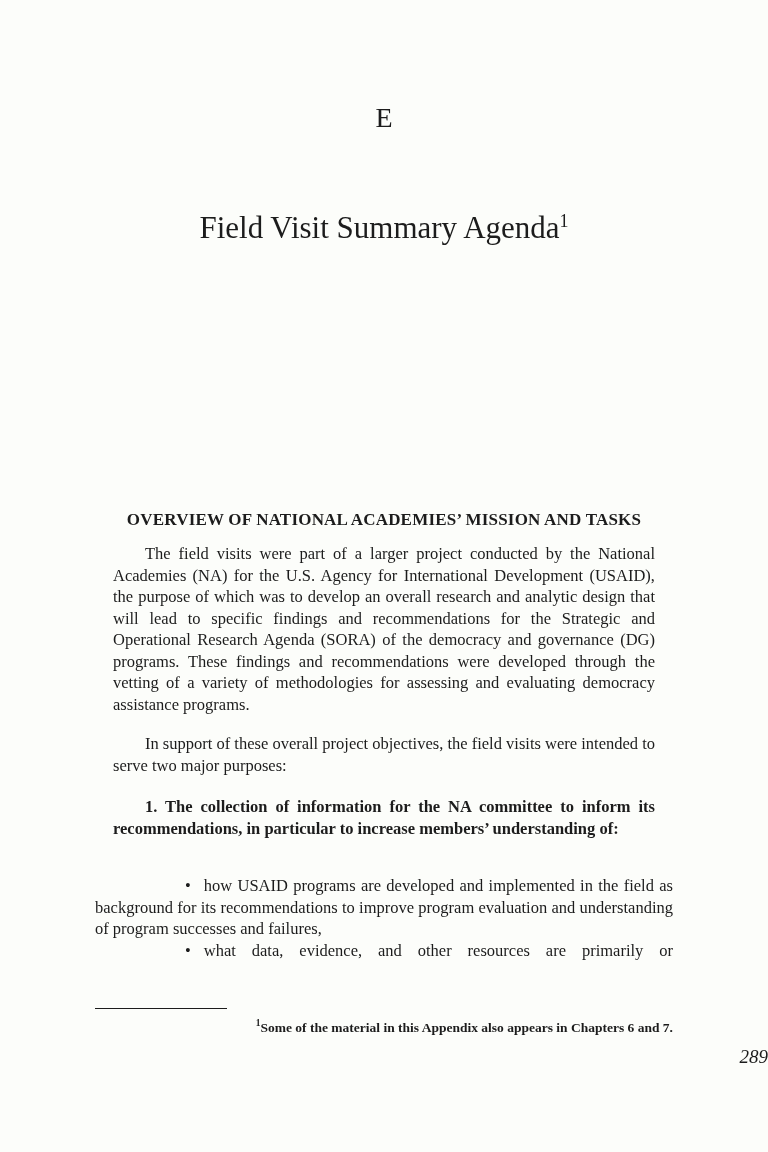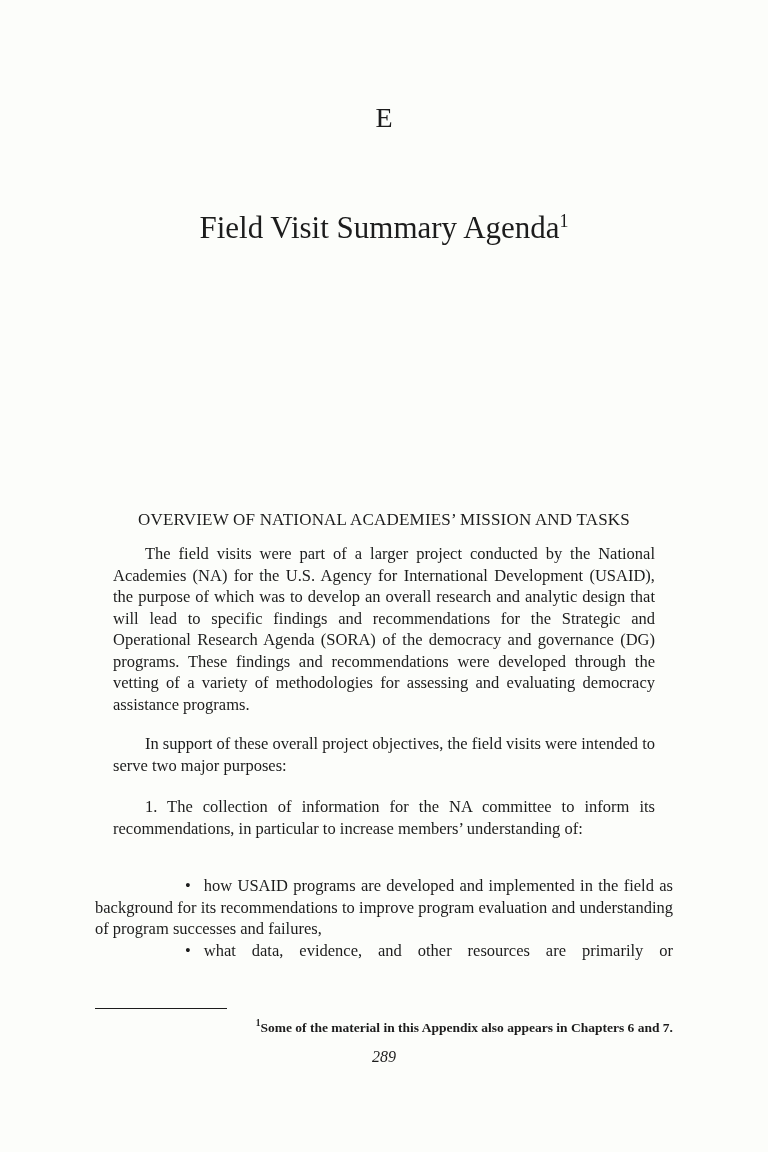--- a/index.html
+++ b/index.html
@@ -29,31 +29,31 @@
     line-height: 38px;
     font-weight: normal;
   }
   .doc-title sup { font-size: 18px; }
   .section-heading {
     margin: 0;
     margin-top: 262px;
     text-align: center;
     font-size: 17px;
     line-height: 22px;
-    font-weight: normal;
+    font-weight: bold;
     letter-spacing: 0.2px;
   }
   .section-heading.second { margin-top: 31px; }
   .para {
     margin: 18px;
     margin-top: 12px;
     text-align: justify;
     text-indent: 32px;
   }
-  .para.spaced { margin-top: 20px; }
+  .para.spaced { margin-top: 20px; font-weight: bold; }
   .bullet {
     margin: 0;
     text-align: justify;
     text-indent: 90px;
   }
   .bullet-group { margin-top: 36px; }
   .bullet-glyph { margin-right: 13px; }
   .bullet.force-justify { text-align-last: justify; }
   .footnote-block {
     position: absolute;
@@ -70,23 +70,23 @@
     height: 0;
     border-top: 1.5px solid #1c1c1c;
     margin-bottom: 5px;
   }
   .footnote-block sup { font-size: 9.5px; }
   .page-number {
     position: absolute;
     left: 0;
     right: 0;
     top: 1046px;
-    text-align: center;
+    text-align: right;
     font-style: italic;
-    font-size: 16px;
+    font-size: 19px;
   }
 </style>
 </head>
 <body>
 
 <div class="page">
 
   <div class="appendix-letter">E</div>
 
   <h1 class="doc-title"><span>Field Visit Summary Agenda</span><sup>1</sup></h1>

